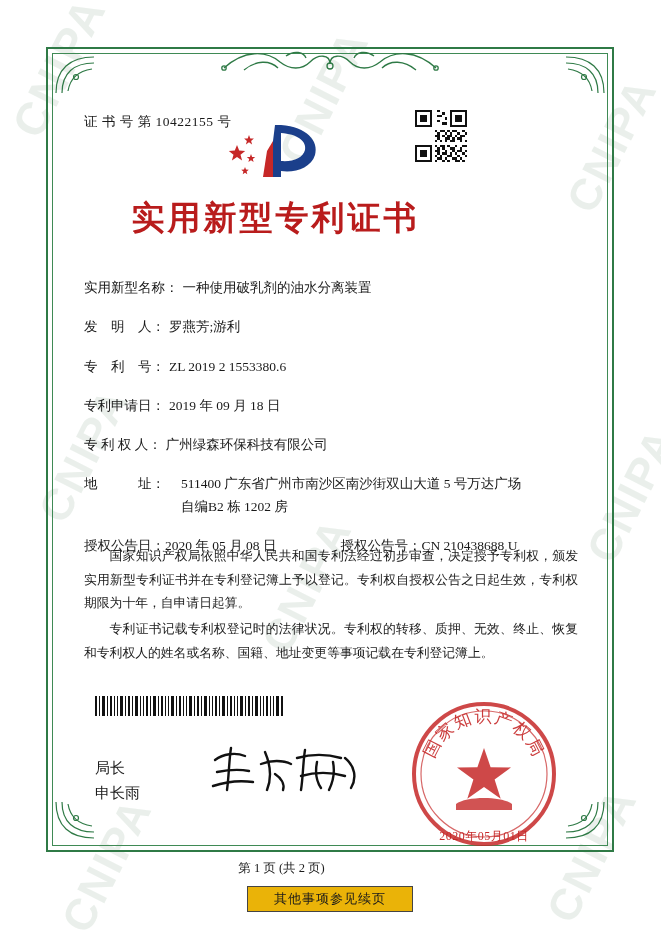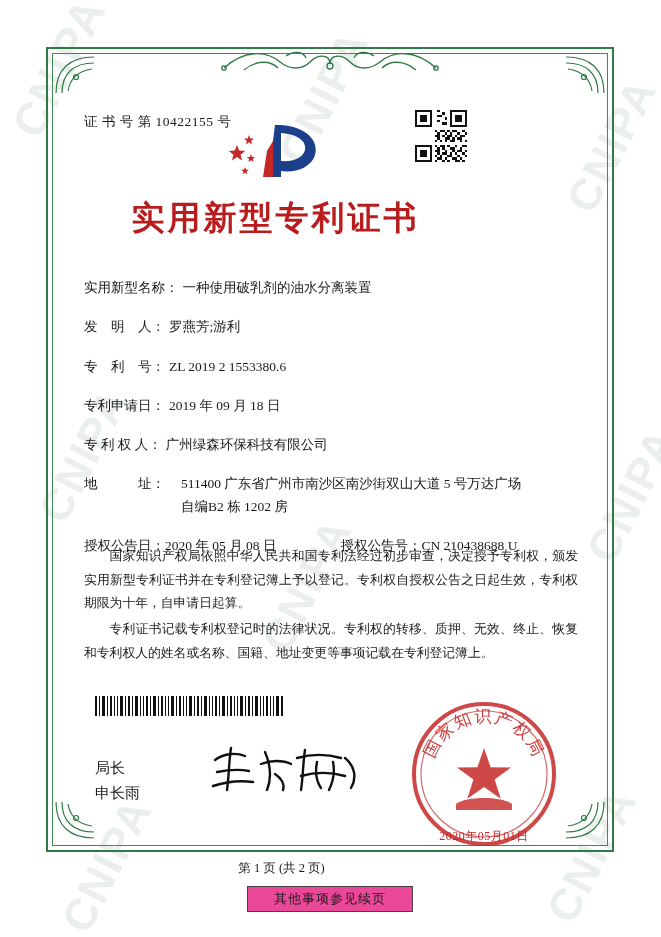--- a/index.html
+++ b/index.html
@@ -233,21 +233,21 @@
     top: 886px;
     width: 166px;
     height: 26px;
     border: 1px solid #444;
     box-sizing: border-box;
     display: flex;
     align-items: center;
     justify-content: center;
     font-size: 13px;
     letter-spacing: 1px;
-    background: #ec4899;
+    background: #eab308;
   }
 </style>
 </head>
 <body>
 
 <div class="watermark-layer">
   <div class="wm wm1">CNIPA</div>
   <div class="wm wm2">CNIPA</div>
   <div class="wm wm3">CNIPA</div>
   <div class="wm wm4">CNIPA</div>

